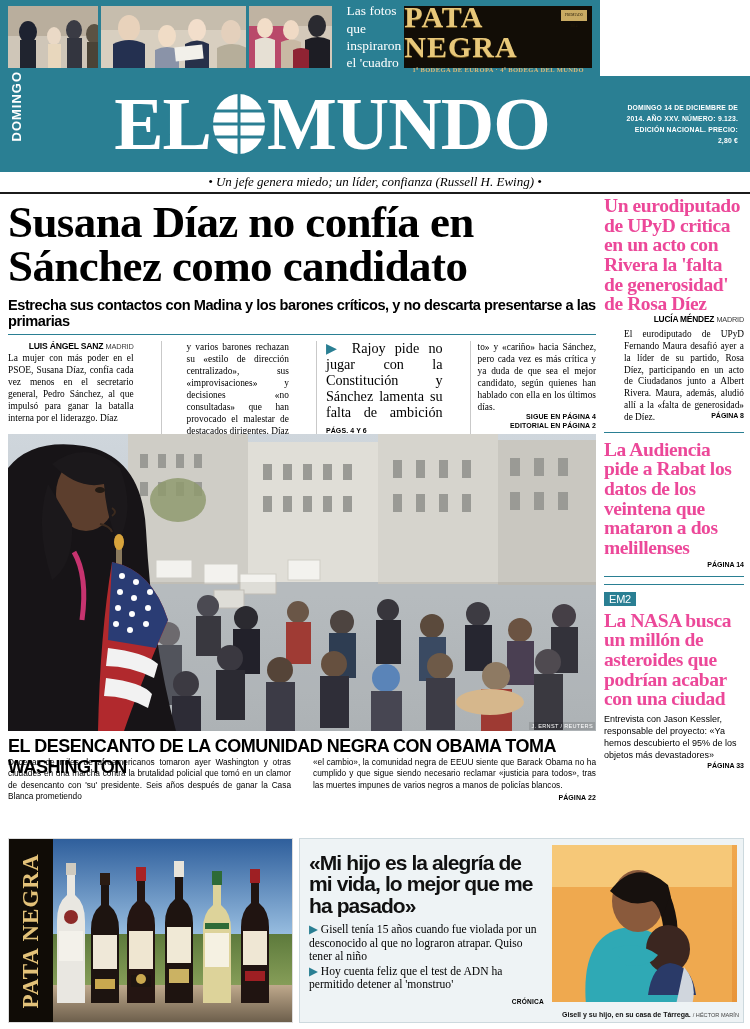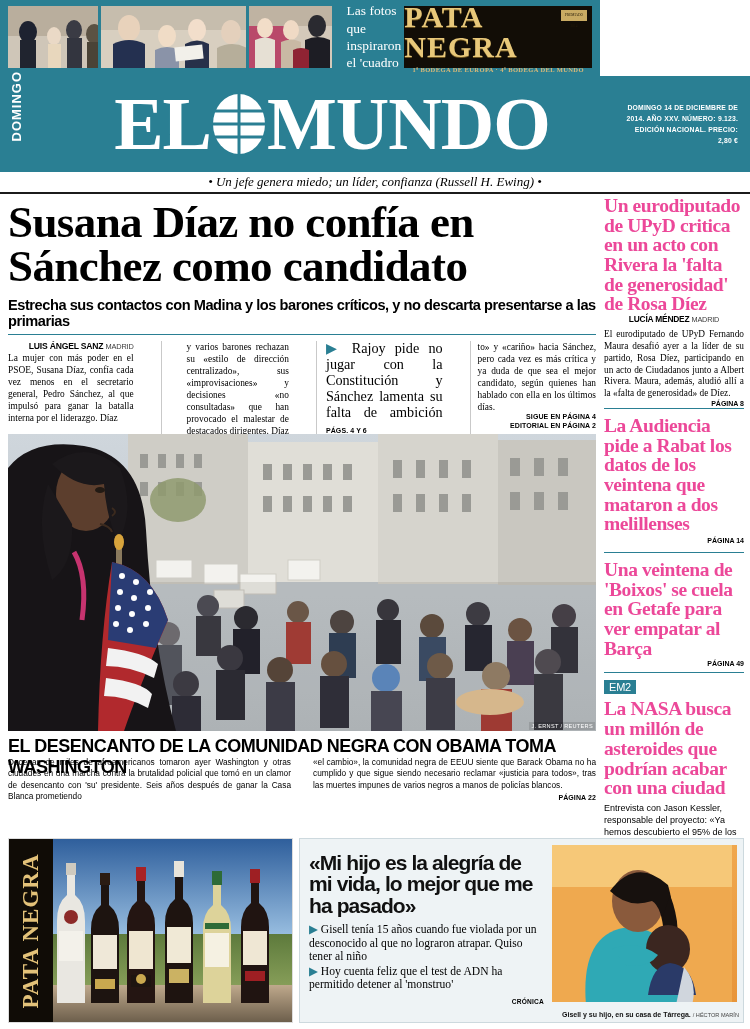--- a/index.html
+++ b/index.html
@@ -119,23 +119,23 @@
   .obama-body { position:absolute; left:8px; top:757px; width:588px;
      display:flex; gap:22px; }
   .ob-col { width:289px; font-family:"Liberation Sans", sans-serif;
      font-size:8.3px; line-height:1.36; text-align:justify; }
 
   
   .rightcol { position:absolute; left:604px; top:196px; width:140px; }
   .side-hl { font-family:"Liberation Serif", serif; font-weight:bold;
      font-size:19.5px; line-height:1.01; letter-spacing:-0.4px; color:#ec4899; }
   .side-body { font-family:"Liberation Serif", serif; font-size:9.3px;
-     line-height:1.27; text-align:justify; margin-top:5px; }
+     line-height:1.27; text-align:justify; margin-top:5px;margin-left:20px; }
   .side-byline { font-family:"Liberation Sans", sans-serif; font-weight:bold;
-     font-size:8.4px; text-align:center; display:block; letter-spacing:-0.2px; }
+     font-size:8.4px; text-align:right; display:block; letter-spacing:-0.2px; }
   .side-byline .city { font-weight:normal; font-size:7.3px; color:#3a3a3a; }
   .side-rule { border-top:1.5px solid #2a7f93; margin:8px 0 7px 0; }
   .side-pag { font-family:"Liberation Sans", sans-serif; font-weight:bold;
      font-size:7px; text-align:right; display:block; }
   .em2 { background:#2a7f93; color:#fff; font-family:"Liberation Sans", sans-serif;
      font-weight:normal; font-size:11px; padding:1px 5px; display:inline-block;
      letter-spacing:-0.2px; }
   .side-lead { font-family:"Liberation Sans", sans-serif; font-size:9px;
      line-height:1.33; margin-top:5px; }
 
@@ -453,24 +453,20 @@
 
     <div class="side-rule"></div>
 
     <div>
       <div class="side-hl">La Audiencia pide a Rabat los datos de los veintena que mataron a dos melillenses</div>
       <span class="side-pag" style="margin-top:3px;">PÁGINA 14</span>
     </div>
 
     <div class="side-rule"></div>
 
-    <div>
-      <div class="side-hl">Una veintena de 'Boixos' se cuela en Getafe para ver empatar al Barça</div>
-      <span class="side-pag" style="margin-top:2px;">PÁGINA 49</span>
-    </div>
 
     <div class="side-rule" style="margin:5px 0 4px 0;"></div>
 
     <div>
       <div class="em2">EM2</div>
       <div class="side-hl" style="margin-top:4px;">La NASA busca un millón de asteroides que podrían acabar con una ciudad</div>
       <div class="side-lead">
         <span>Entrevista con Jason Kessler, responsable del proyecto: «Ya hemos descubierto el 95% de los objetos más devastadores»</span>
       </div>
       <span class="side-pag">PÁGINA 33</span>

